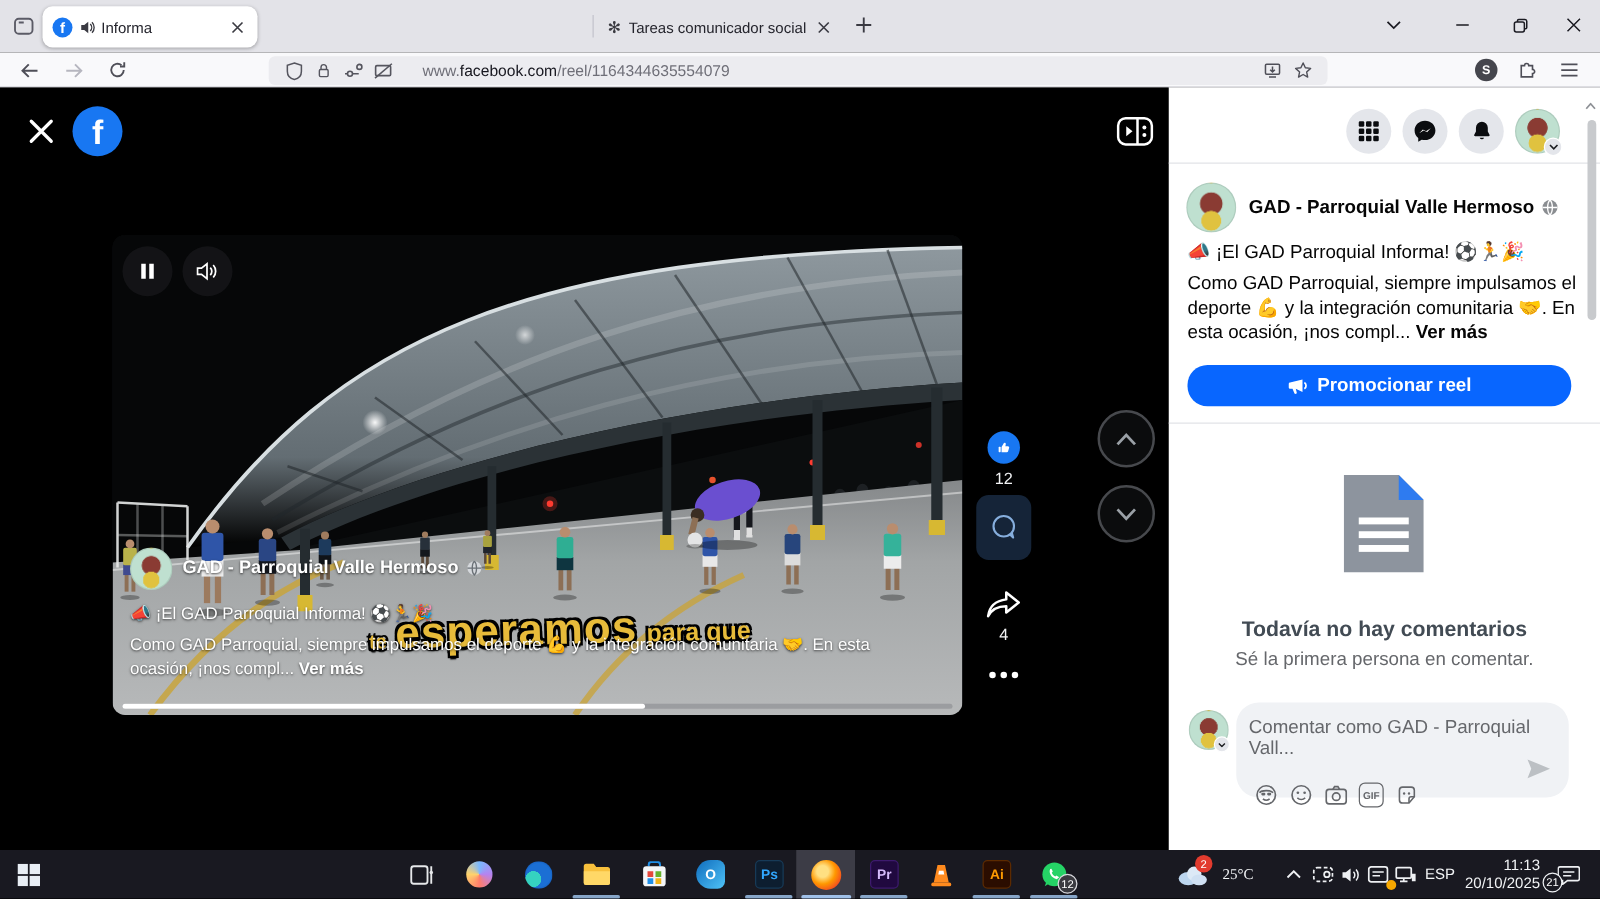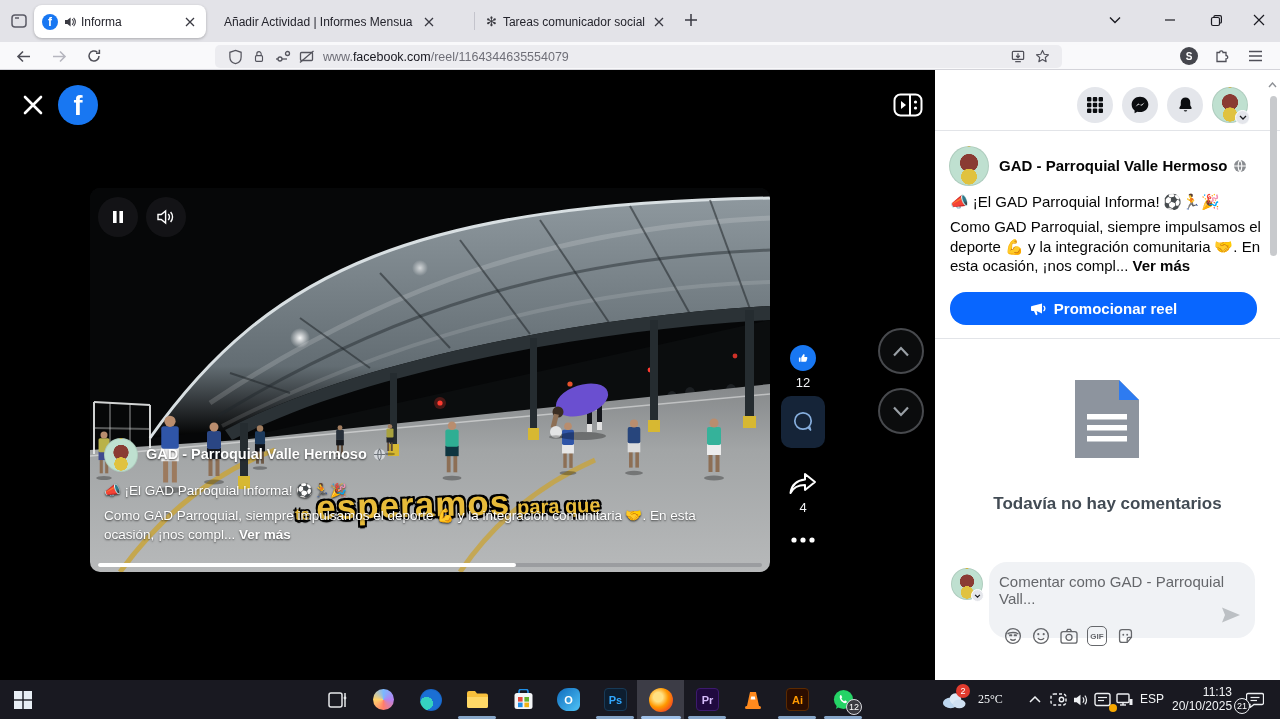--- a/index.html
+++ b/index.html
@@ -17,21 +17,21 @@
   .tab-close{margin-left:8px;width:16px;height:16px;display:flex;align-items:center;justify-content:center;color:#3a3a42;}
   .tabsep{position:absolute;top:12px;width:1px;height:18px;background:#c4c4cc;}
   .favicon-fb{width:16px;height:16px;border-radius:50%;background:#1877f2;color:#fff;
     font-weight:bold;font-size:12px;display:flex;align-items:center;justify-content:center;margin-right:6px;}
   .winctl{position:absolute;top:0;width:46px;height:40px;display:flex;align-items:center;justify-content:center;color:#1b1b22;}
   .toolbar{position:absolute;left:0;top:42px;width:1280px;height:28px;background:#f9f9fb;border-bottom:1px solid #d4d4da;}
   .navbtn{position:absolute;top:1px;width:28px;height:26px;display:flex;align-items:center;justify-content:center;}
   .urlbar{position:absolute;left:215px;top:3px;width:847px;height:23px;background:#ececf0;border-radius:5px;
     display:flex;align-items:center;padding:0 8px;}
   .urlicon{width:24px;height:16px;display:flex;align-items:center;justify-content:center;}
-  .urltext{font-size:12.5px;color:#6f6f78;margin-left:4px;white-space:nowrap;flex:1;}
+  .urltext{font-size:12.5px;color:#6f6f78;margin-left:19px;white-space:nowrap;flex:1;}
   .urltext b{color:#17171f;font-weight:normal;}
   .sbadge{width:18px;height:18px;border-radius:50%;background:#45464d;color:#fff;font-size:10px;font-weight:bold;
     display:flex;align-items:center;justify-content:center;}
 
   
   .content{position:absolute;left:0;top:70px;width:1280px;height:610px;}
   .stage{position:absolute;left:0;top:0;width:935px;height:610px;background:#000;}
   .fb-sidebar{position:absolute;left:935px;top:0;width:345px;height:610px;background:#fff;}
 
   .video{position:absolute;left:90px;top:118px;width:680px;height:384px;border-radius:10px;overflow:hidden;background:#0d0f10;}
@@ -88,28 +88,20 @@
     <div class="tab active" style="left:34px;width:172px;">
       <span class="favicon-fb">f</span>
       <span style="margin-right:5px;">
         <svg width="12" height="12" viewBox="0 0 12 12">
             <path d="M1 4 h2.4 L6.6 1.4 v9.2 L3.4 8 H1 Z" fill="#3a3a42"></path>
             <path d="M8.2 3.2 a4 4 0 0 1 0 5.6 M9.6 1.8 a6 6 0 0 1 0 8.4" fill="none" stroke="#3a3a42" stroke-width="1.1"></path>
           </svg>
       </span>
       <span class="title">Informa</span>
       <span class="tab-close" style="margin-left:auto;">
-        <svg width="10" height="10" viewBox="0 0 10 10">
-            <path d="M1 1 L9 9 M9 1 L1 9" stroke="#3a3a42" stroke-width="1.3"></path>
-          </svg>
-      </span>
-    </div>
-    <div class="tab" style="left:216px;width:256px;">
-      <span class="title" style="max-width:205px;">Añadir Actividad | Informes Mensua</span>
-      <span class="tab-close">
         <svg width="10" height="10" viewBox="0 0 10 10">
             <path d="M1 1 L9 9 M9 1 L1 9" stroke="#3a3a42" stroke-width="1.3"></path>
           </svg>
       </span>
     </div>
     <div class="tabsep" style="left:474px;"></div>
     <div class="tab" style="left:478px;width:196px;">
       <span style="color:#3a3a40;font-size:13px;margin-right:6px;">✻</span>
       <span class="title" style="max-width:150px;">Tareas comunicador social GAD</span>
       <span class="tab-close">
@@ -557,20 +549,21 @@
       <div class="abs" style="left:140px;top:310px;">
         <svg width="64" height="78" viewBox="0 0 64 78">
             <path d="M0 0 H44 L64 20 V78 H0 Z" fill="#8d949e"></path>
             <path d="M44 0 L64 20 H44 Z" fill="#2e7bf0"></path>
             <rect x="12" y="34" width="40" height="5.5" fill="#fff"></rect>
             <rect x="12" y="45" width="40" height="5.5" fill="#fff"></rect>
             <rect x="12" y="56" width="40" height="5.5" fill="#fff"></rect>
           </svg>
       </div>
       <div class="abs" style="left:0;top:424px;width:345px;text-align:center;font-weight:bold;font-size:17px;color:#424b54;">Todavía no hay comentarios</div>
+      <div class="abs" style="left:0;top:449px;width:345px;text-align:center;font-size:15px;color:#65676b;">Sé la primera persona en comentar.</div>
 
       <div class="abs avatar" style="left:16px;top:498px;width:32px;height:32px;"></div>
       <div class="abs" style="left:36px;top:519px;width:13px;height:13px;border-radius:50%;background:#e4e6eb;border:1.5px solid #fff;display:flex;align-items:center;justify-content:center;">
         <svg width="7" height="4" viewBox="0 0 8 5">
             <path d="M1 1 L4 4 L7 1" fill="none" stroke="#1c1e21" stroke-width="1.4"></path>
           </svg>
       </div>
       <div class="composer-box">
         <div class="abs" style="left:10px;top:11px;font-size:15px;color:#65676b;">Comentar como GAD - Parroquial Vall...</div>
         <div class="abs" style="left:14px;top:44px;display:flex;gap:8px;align-items:center;">

